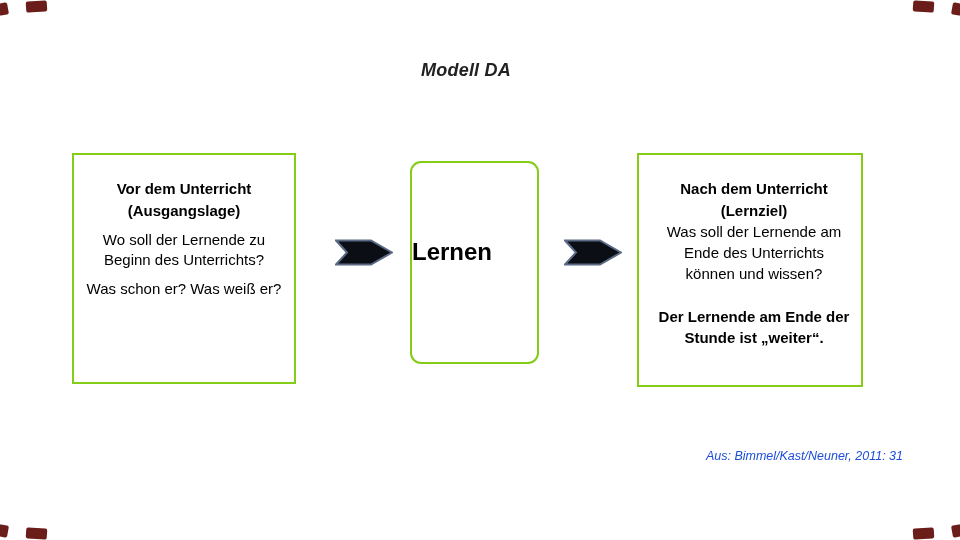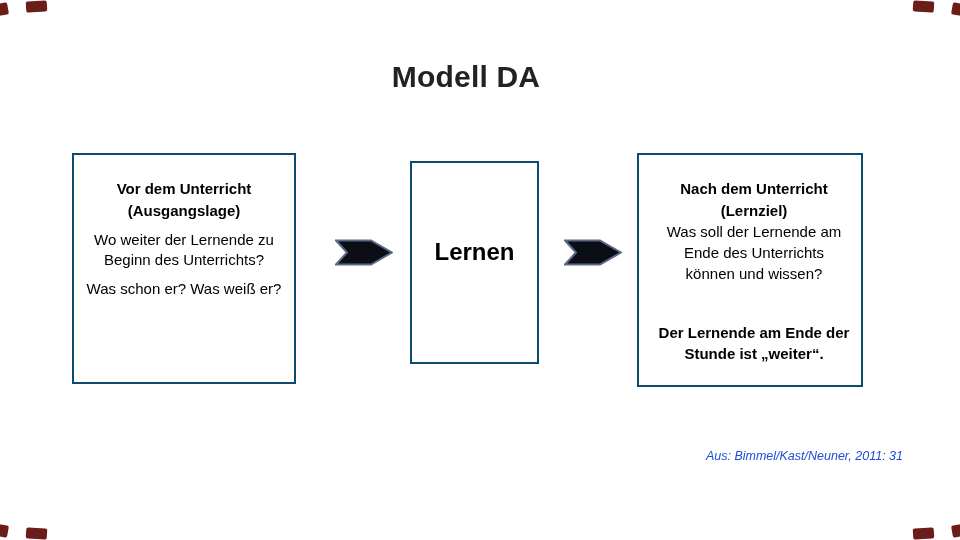--- a/index.html
+++ b/index.html
@@ -2,37 +2,37 @@
 <html><head>
 <meta charset="utf-8">
 <style>
   html,body { margin:0; padding:0; background:#ffffff; }
   .slide {
     position:relative; width:960px; height:540px; background:#ffffff;
     overflow:hidden; font-family:"Liberation Sans", sans-serif; color:#000;
   }
   .slide-title {
     position:absolute; top:60px; left:0; width:932px; text-align:center;
-    font-size:30px; font-weight:bold; color:#222222; letter-spacing:0.2px;
+    font-size:18px; font-weight:bold; color:#222222; letter-spacing:0.2px;font-style:italic;
   }
   .box {
-    position:absolute; box-sizing:border-box; border:2px solid #0c4a6e;
+    position:absolute; box-sizing:border-box; border:2px solid #84cc16;
     background:#fff; text-align:center;
   }
   .box-left  { left:72px;  top:153px; width:224px; height:231px; padding:24px 6px 0 6px; }
   .box-right { left:637px; top:153px; width:226px; height:234px; padding:24px 6px 0 14px; }
   .box-center{
     left:410px; top:161px; width:129px; height:203px;
-    display:flex; align-items:center; justify-content:center; padding-bottom:22px;
+    display:flex; align-items:center; justify-content:flex-start; padding-bottom:22px;border-radius:11px;
   }
   .heading    { font-weight:bold; font-size:15px; line-height:20px; }
   .subheading { font-weight:bold; font-size:15px; line-height:20px; margin-top:2px; }
   .para       { font-size:15px; line-height:20px; margin-top:9px; }
   .para-tall  { font-size:15px; line-height:21px; }
-  .para-bold  { font-size:15px; line-height:21px; margin-top:38px; font-weight:bold; }
+  .para-bold  { font-size:15px; line-height:21px; margin-top:22px; font-weight:bold; }
   .para span, .para-tall span, .para-bold span { display:block; }
   .lernen-label { font-size:24px; font-weight:bold; }
   .arrow { position:absolute; top:239px; width:58px; height:27px; }
   .arrow-1 { left:335px; }
   .arrow-2 { left:564px; }
   .arrow polygon { fill:#0b0e15; stroke:#5a6a85; stroke-width:2; }
   .caption {
     position:absolute; top:449px; right:57px; font-size:12.5px;
     font-style:italic; color:#1d4ed8;
   }
@@ -59,21 +59,21 @@
   <div class="corner c-bl-inner"></div>
   <div class="corner c-br-edge"></div>
   <div class="corner c-br-inner"></div>
 
   <div class="slide-title">Modell DA</div>
 
   <div class="box box-left">
     <div class="heading">Vor dem Unterricht</div>
     <div class="subheading">(Ausgangslage)</div>
     <div class="para">
-      <span>Wo weiter der Lernende zu</span>
+      <span>Wo soll der Lernende zu</span>
       <span>Beginn des Unterrichts?</span>
     </div>
     <div class="para">
       <span>Was schon er? Was weiß er?</span>
     </div>
   </div>
 
   <svg class="arrow arrow-1" viewBox="0 0 58 26" aria-hidden="true">
     <polygon points="1,1 36,1 57,13 36,25 1,25 12,13"></polygon>
   </svg>

